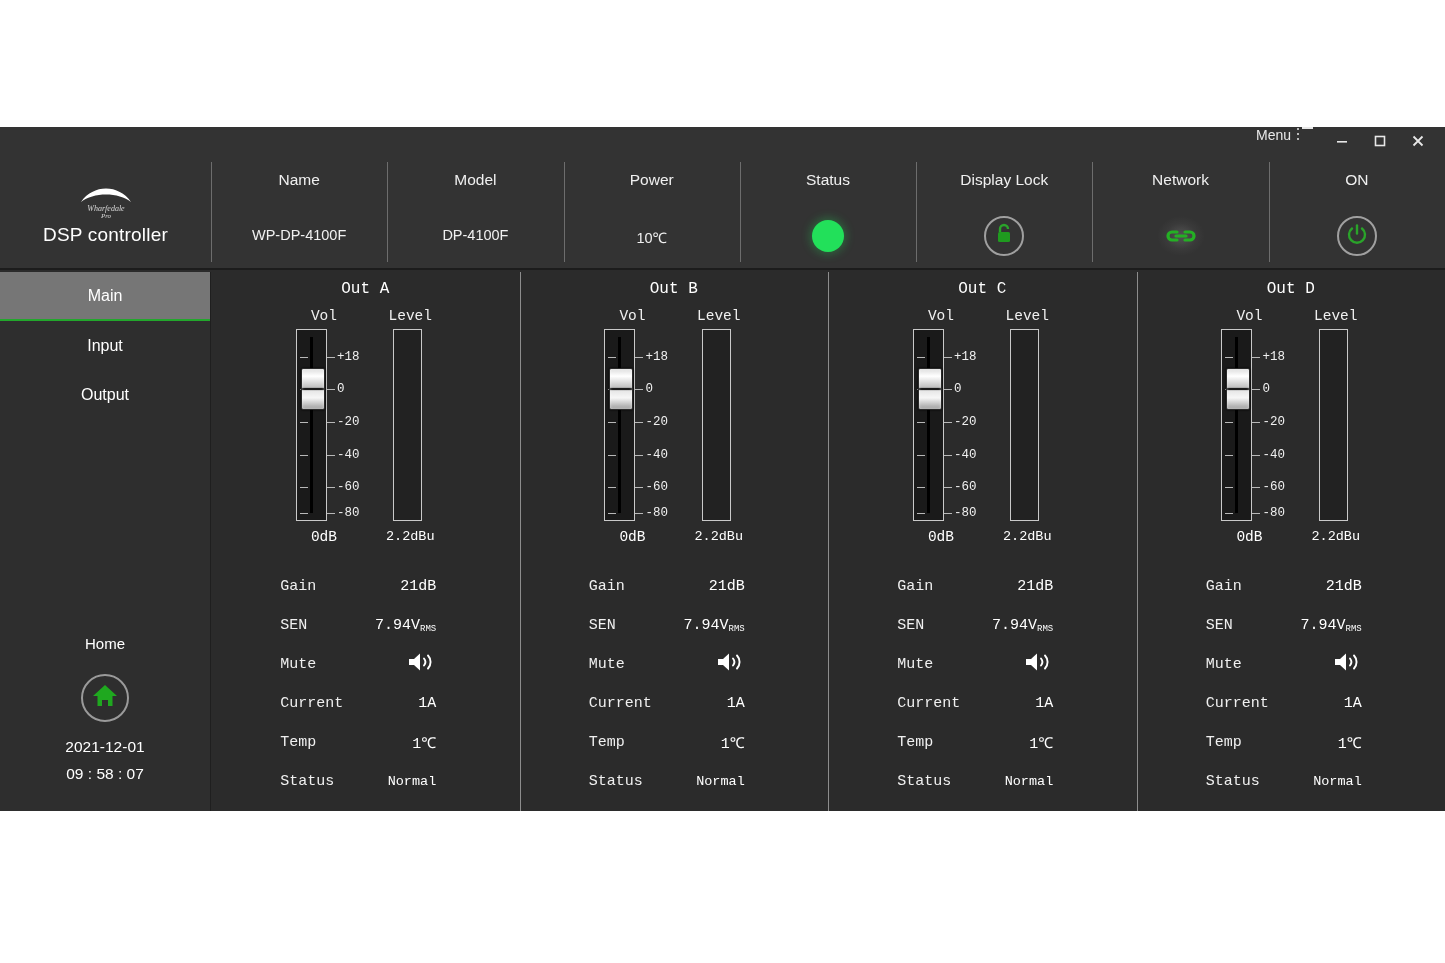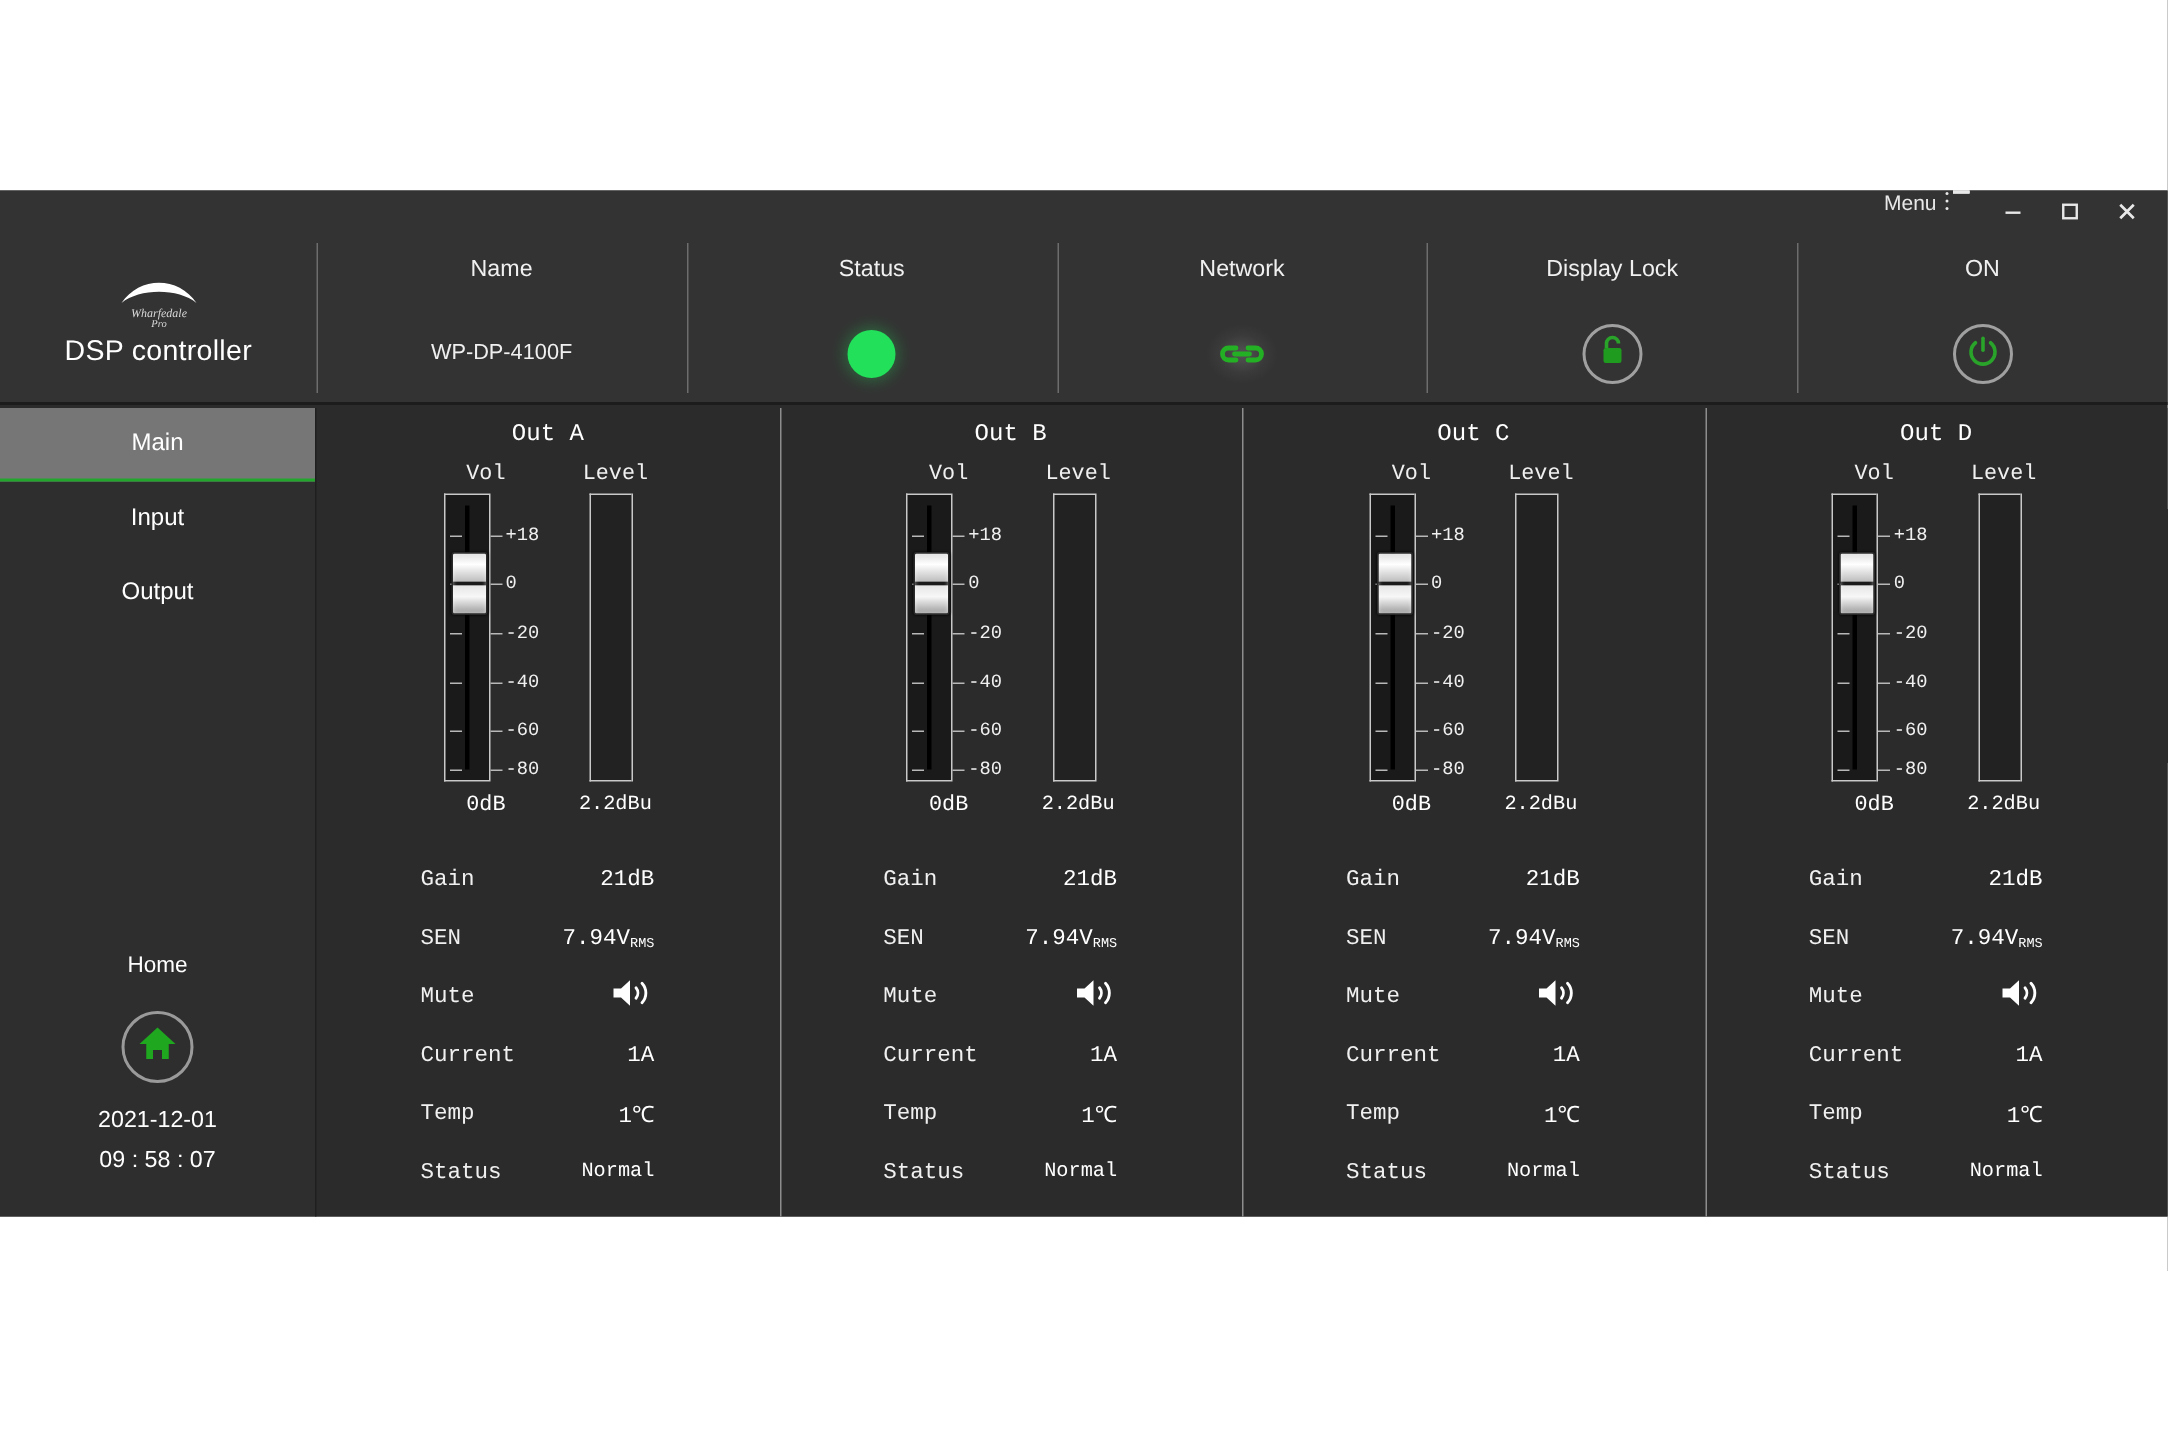--- a/index.html
+++ b/index.html
@@ -308,55 +308,63 @@
         </svg>
       </span>
       <span class="brand-title">DSP controller</span>
     </div>
 
     <div class="hcell">
       <span class="h-label">Name</span>
       <span class="h-value">WP-DP-4100F</span>
     </div>
 
-
-
+    <div class="hcell">
+      <span class="h-label">Model</span>
+      <span class="h-value">DP-4100F</span>
+    </div>
+
+
+    <div class="hcell">
+      <span class="h-label">Power</span>
+      <span class="h-value">10℃</span>
+    </div>
 
     <div class="hcell">
       <span class="h-label">Status</span>
       <span class="h-indicator">
         <span class="dot-status"></span>
+      </span>
+    </div>
+
+    <div class="hcell">
+      <span class="h-label">Display Lock</span>
+      <span class="h-indicator">
+        <span class="icon-circle">
+          <span>
+            <svg width="22" height="24" viewBox="0 0 22 24">
+              <path d="M7 10 V7 a4 4 0 0 1 8 0" fill="none" stroke="#2aa32a" stroke-width="2.4"></path>
+              <rect x="5" y="10" width="12" height="10" rx="1.5" fill="#1f9b1f"></rect>
+            </svg>
+          </span>
+        </span>
       </span>
     </div>
 
     <div class="hcell">
       <span class="h-label">Network</span>
       <span class="h-indicator">
         <span class="net-glow">
           <svg width="34" height="20" viewBox="0 0 34 20">
             <g stroke="#24b024" stroke-width="3.2" fill="none" stroke-linecap="round">
               <path d="M13 6 H8 a4 4 0 0 0 0 8 H13"></path>
               <path d="M21 6 H26 a4 4 0 0 1 0 8 H21"></path>
               <path d="M12 10 H22"></path>
             </g>
           </svg>
-        </span>
-      </span>
-    </div>
-
-    <div class="hcell">
-      <span class="h-label">Display Lock</span>
-      <span class="h-indicator">
-        <span class="icon-circle">
-          <span>
-            <svg width="22" height="24" viewBox="0 0 22 24">
-              <path d="M7 10 V7 a4 4 0 0 1 8 0" fill="none" stroke="#2aa32a" stroke-width="2.4"></path>
-              <rect x="5" y="10" width="12" height="10" rx="1.5" fill="#1f9b1f"></rect>
-            </svg>
-          </span>
         </span>
       </span>
     </div>
 
     <div class="hcell">
       <span class="h-label">ON</span>
       <span class="h-indicator">
         <span class="icon-circle">
           <span>
             <svg width="22" height="22" viewBox="0 0 22 22">

